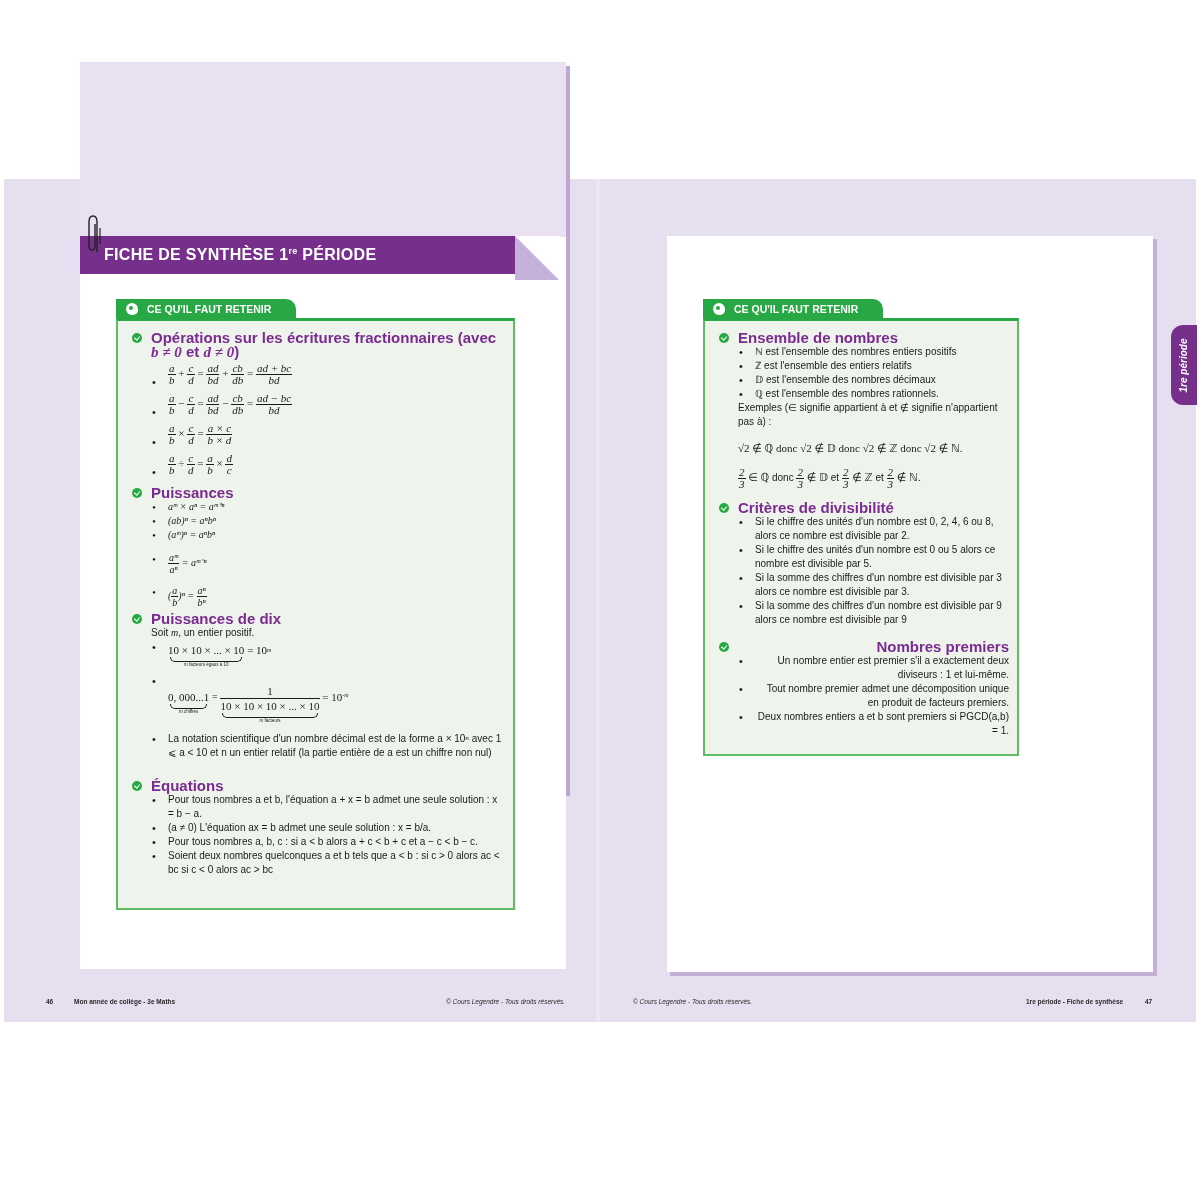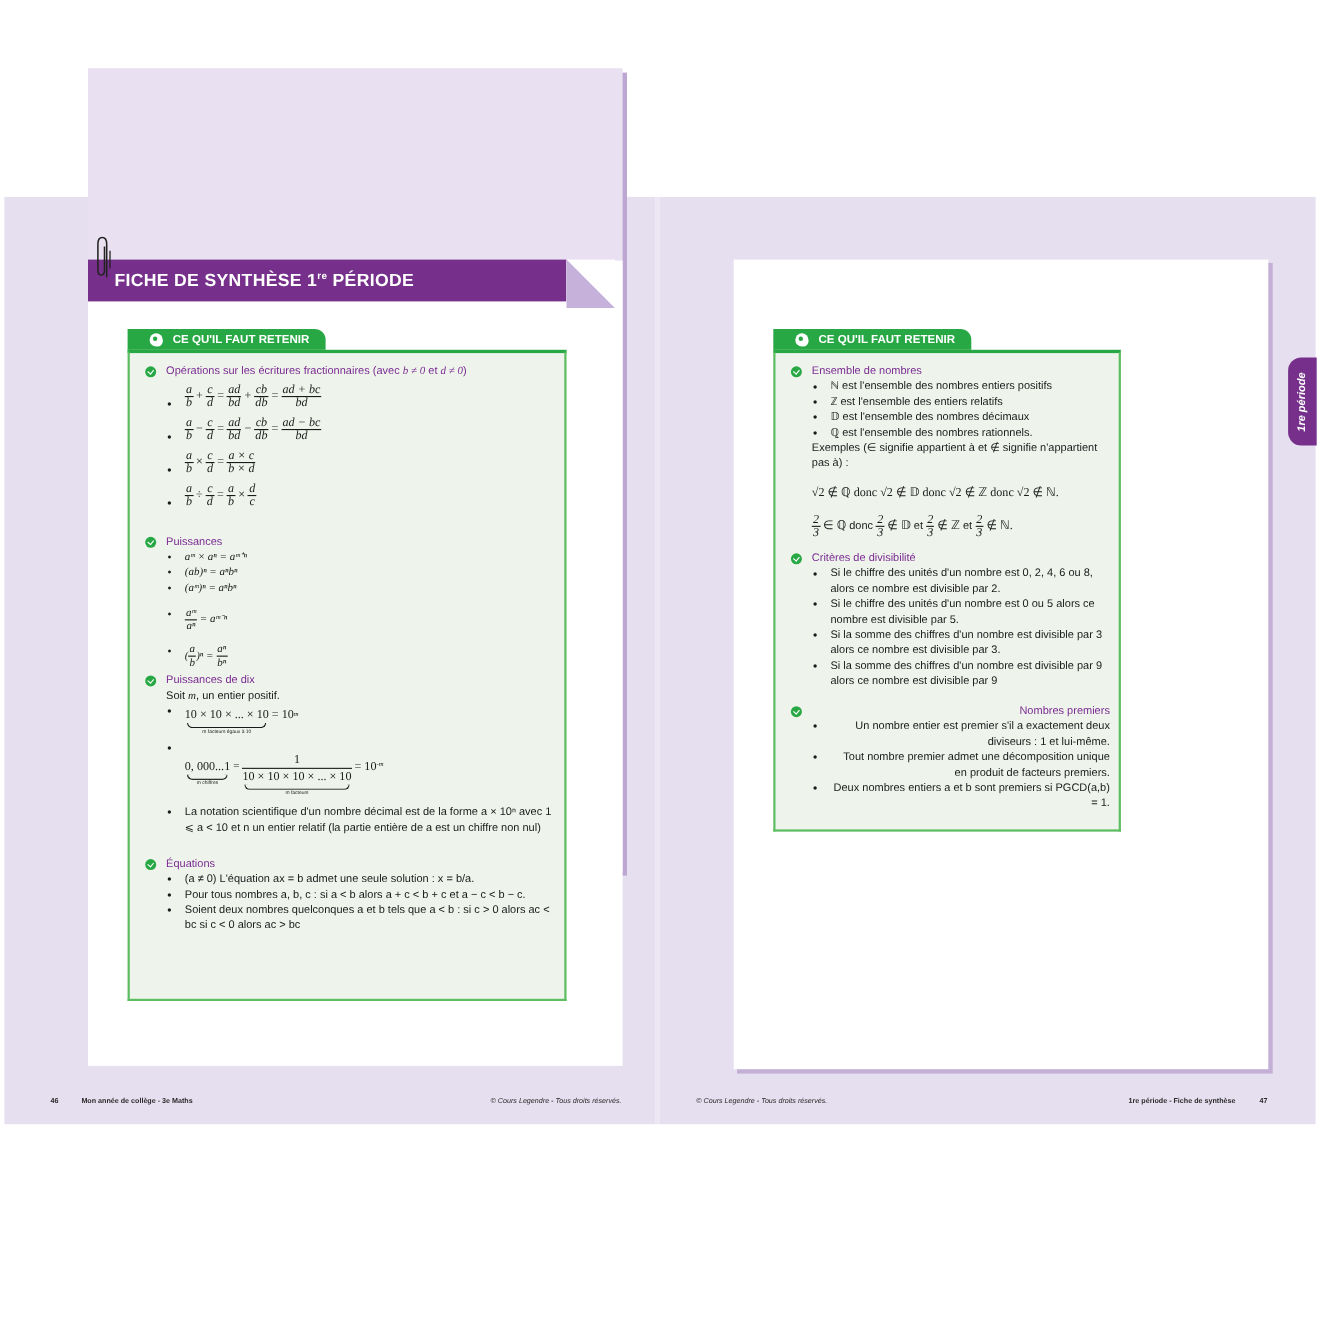--- a/index.html
+++ b/index.html
@@ -20,26 +20,26 @@
   .title-text { position: absolute; left: 110px; top: 65px; color: #fff; font-weight: bold; font-size: 16px; letter-spacing: 0.3px; }
   .title-text sup { font-size: 9px; }
   .dogear { position: absolute; left: 511px; top: 57px; width: 0; height: 0;
             border-top: 44px solid #ffffff; border-left: 44px solid #c5b1da; }
 
   .clip { position: absolute; left: 86px; top: 34px; width: 16px; height: 40px; }
 
   
   .box { position: absolute; background: #eef4ec; border: 2px solid #5cbd62; border-top: 3px solid #27a844; }
   .box-tab { position: absolute; height: 20px; background: #27a844; color: #fff; font-weight: bold; font-size: 10.5px;
-             border-radius: 0 10px 0 0; display: flex; align-items: center; padding-left: 20px; }
+             border-radius: 0 10px 0 0; display: flex; align-items: center; padding-left: 10px; }
   .box-tab .head-icon { width: 12px; height: 12px; background: #fff; border-radius: 50% 50% 40% 50%; margin-right: 9px; position: relative; }
   .box-tab .head-icon::after { content: ""; position: absolute; left: 3px; top: 3px; width: 4px; height: 4px; border-radius: 50%; background:#27a844; }
 
   .section { position: absolute; left: 14px; right: 8px; }
-  .sec-title { color: #7a2a91; font-weight: normal; font-size: 10px; position: relative; padding-left: 19px; line-height: 14px; }
+  .sec-title { color: #7a2a91; font-weight: bold; font-size: 15px; position: relative; padding-left: 19px; line-height: 14px; }
   .sec-title .check { position: absolute; left: 0; top: 2px; width: 10px; height: 10px; border-radius: 50%; background: #27a844; }
   .sec-title .check::after { content: ""; position: absolute; left: 3px; top: 2px; width: 3px; height: 4px; border: solid #fff; border-width: 0 1.5px 1.5px 0; transform: rotate(40deg); }
   .math { font-family: "Liberation Serif", serif; font-style: italic; }
   .mr { font-family: "Liberation Serif", serif; }
   ul.items { list-style: none; padding-left: 19px; }
   ul.items li { position: relative; padding-left: 17px; font-size: 10px; line-height: 14px; }
   ul.items li::before { content: "•"; position: absolute; left: 1px; top: 0; font-size: 11px; }
   .plain { font-size: 10px; line-height: 14px; padding-left: 19px; }
 
   .frac { display: inline-block; vertical-align: middle; text-align: center; font-family: "Liberation Serif", serif; font-style: italic; font-size: 11px; line-height: 11px; }
@@ -189,20 +189,21 @@
       <li style="margin-top:8px;">La notation scientifique d'un nombre décimal est de la forme a × 10ⁿ avec 1 ⩽ a &lt; 10 et n un entier relatif (la partie entière de a est un chiffre non nul)</li>
     </ul>
   </div>
 
   <div class="section" style="top:458px;">
     <div class="sec-title">
       <span class="check"></span>
       <span>Équations</span>
     </div>
     <ul class="items">
+      <li>Pour tous nombres a et b, l'équation a + x = b admet une seule solution : x = b − a.</li>
       <li>(a ≠ 0) L'équation ax = b admet une seule solution : x = b/a.</li>
       <li>Pour tous nombres a, b, c : si a &lt; b alors a + c &lt; b + c et a − c &lt; b − c.</li>
       <li>Soient deux nombres quelconques a et b tels que a &lt; b : si c &gt; 0 alors ac &lt; bc si c &lt; 0 alors ac &gt; bc</li>
     </ul>
   </div>
 </div>
 
 <div class="footer" style="left:46px;">46</div>
 <div class="footer" style="left:74px;">Mon année de collège - 3e Maths</div>
 <div class="footer footer-it" style="left:446px;">© Cours Legendre - Tous droits réservés.</div>

